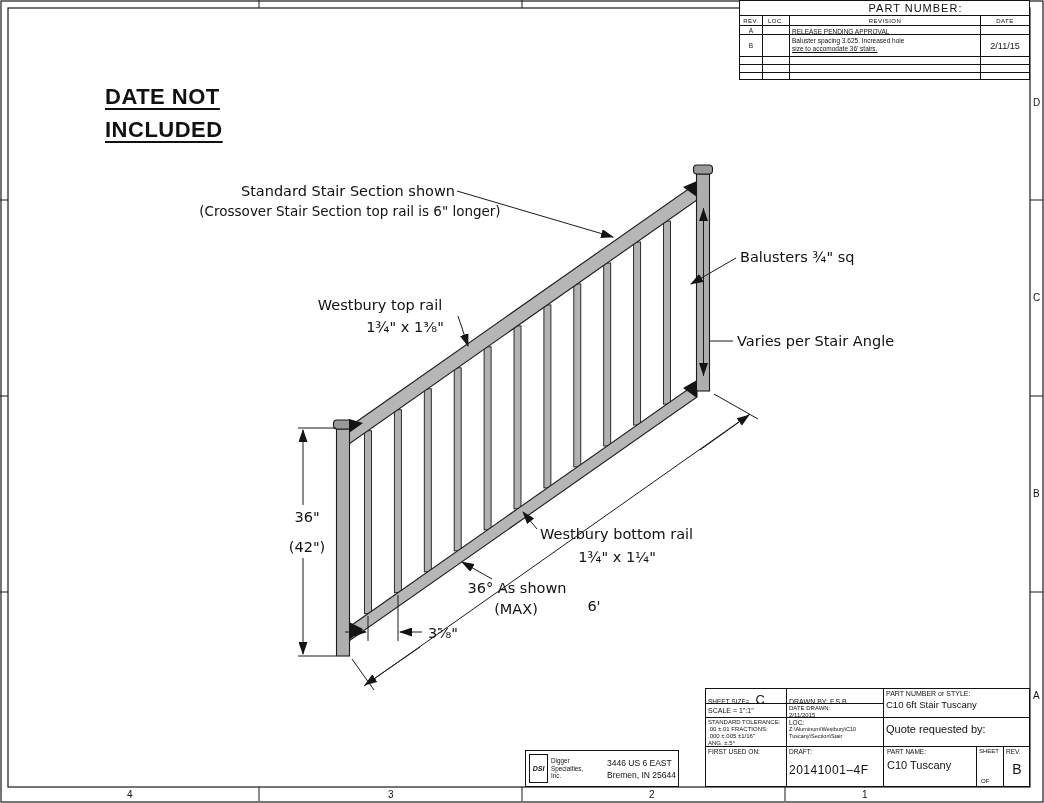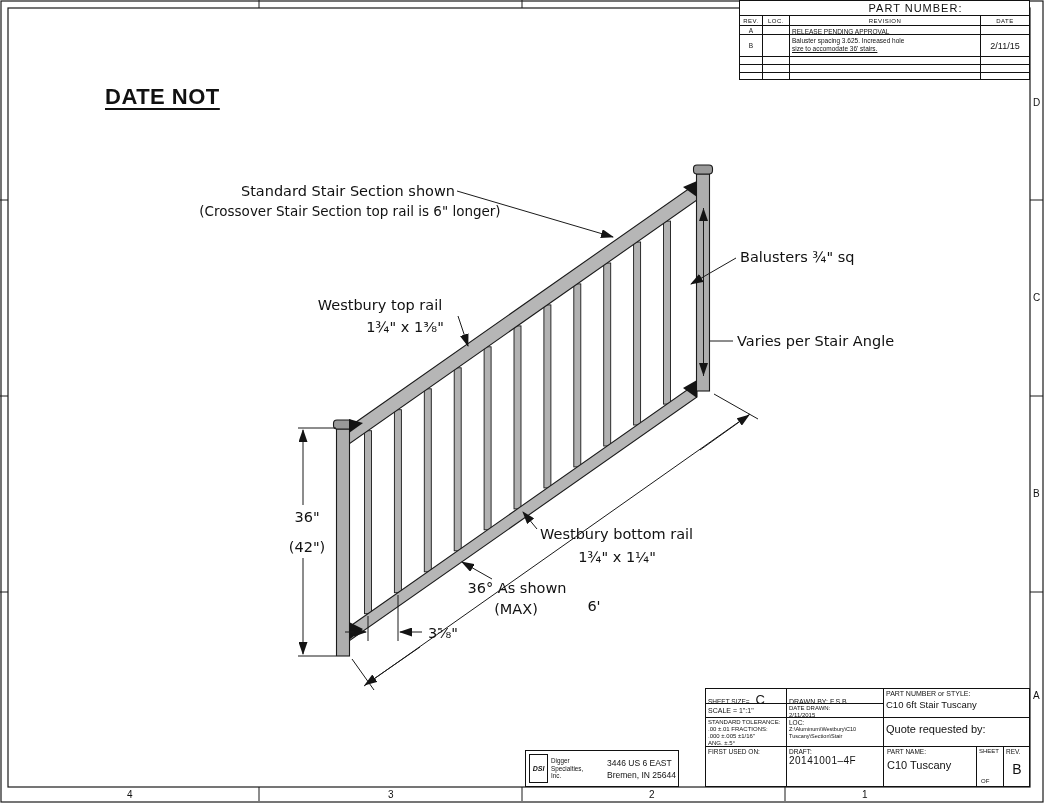--- a/index.html
+++ b/index.html
@@ -38,21 +38,21 @@
   .tb{position:absolute;left:525px;top:688px;width:505px;height:99px;}
   .tb-main{position:absolute;left:180px;top:0;width:325px;height:99px;box-sizing:border-box;
            border:1px solid #111;background:#fff;}
   .tb-co{position:absolute;left:0;top:62px;width:154px;height:37px;box-sizing:border-box;
          border:1px solid #111;background:#fff;display:flex;align-items:center;}
   .lbl{font-size:6.5px;display:block;}
   .tiny{font-size:6px;display:block;line-height:7px;}
   .tb .cell{padding:1px 2px;}
   .big-c{font-size:13px;margin-left:6px;}
   .val-m{font-size:7px;}
-  .draft-v{font-size:10px;letter-spacing:.5px;margin-top:0;display:block;}
+  .draft-v{font-size:12px;letter-spacing:.5px;margin-top:8px;display:block;}
   .pn-v{font-size:9.5px;display:block;margin-top:2px;}
   .pname-v{font-size:11px;display:block;margin-top:4px;}
   .quote{font-size:11px;}
   .rev-b{font-size:14px;display:block;text-align:center;margin-top:6px;}
   .of-lbl{position:absolute;bottom:3px;left:4px;font-size:6px;}
   .logo-box{width:19px;height:29px;border:1px solid #111;box-sizing:border-box;margin-left:3px;
             display:flex;align-items:center;justify-content:center;font-size:7px;font-weight:bold;
             font-style:italic;}
   .co-names{font-size:6.3px;line-height:7.5px;margin-left:3px;width:50px;}
   .co-addr{font-size:8.5px;line-height:12px;margin-left:6px;}
@@ -150,20 +150,21 @@
     <text class="ann" x="517" y="593" text-anchor="middle">36° As shown</text>
     <text class="ann" x="516" y="614" text-anchor="middle">(MAX)</text>
     <text class="dimtxt" x="307" y="522" text-anchor="middle">36"</text>
     <text class="dimtxt" x="307" y="552" text-anchor="middle">(42")</text>
     <text class="dimtxt" x="428" y="638">3⅝"</text>
     <text class="dimtxt" x="594" y="611" text-anchor="middle">6'</text>
   </svg>
 
   <div class="posts-note">
     <span>DATE NOT</span>
+    <span>INCLUDED</span>
   </div>
 
   <div class="rev-box">
     <div class="cell pn-row bb">PART  NUMBER:</div>
 
     <div class="cell rt-h br bb" style="left:0;top:15px;width:23px;height:10px">REV.</div>
     <div class="cell rt-h br bb" style="left:23px;top:15px;width:27px;height:10px">LOC.</div>
     <div class="cell rt-h br bb" style="left:50px;top:15px;width:191px;height:10px">REVISION</div>
     <div class="cell rt-h bb" style="left:241px;top:15px;width:48px;height:10px">DATE</div>
 

